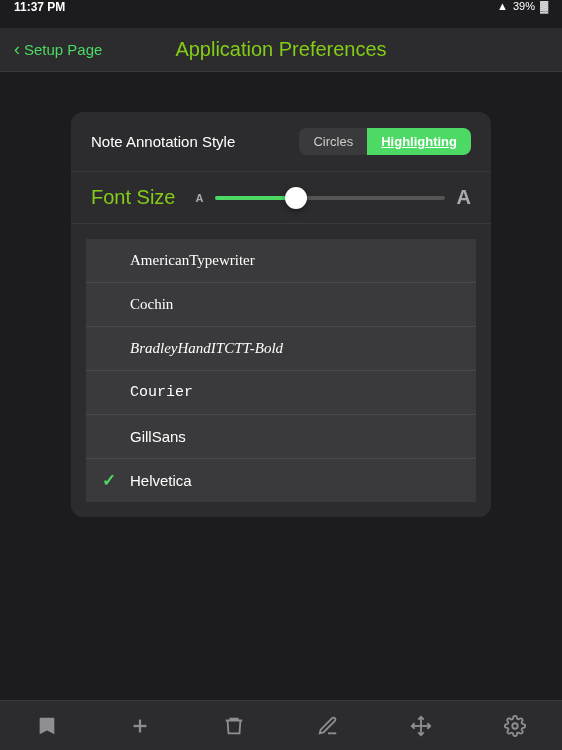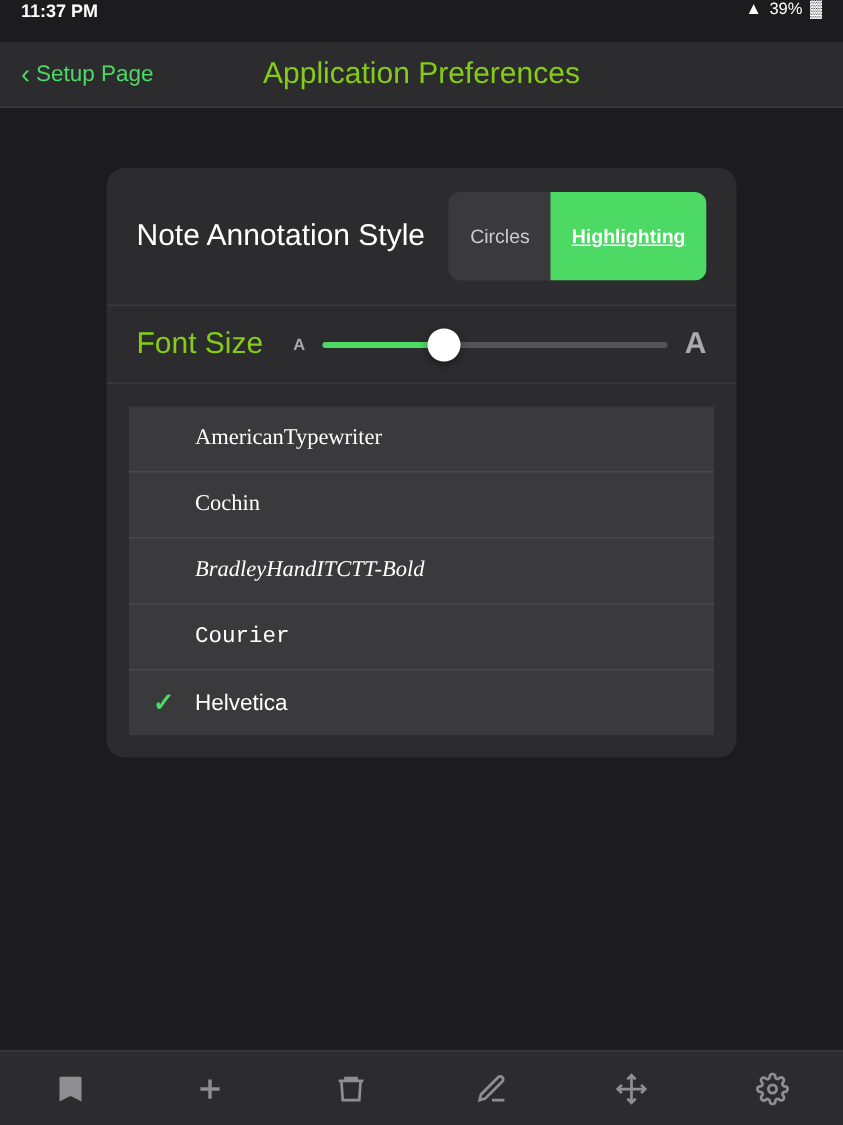--- a/index.html
+++ b/index.html
@@ -91,32 +91,32 @@
     
     .annotation-row {
       display: flex;
       align-items: center;
       justify-content: space-between;
       padding: 16px 20px;
       border-bottom: 1px solid #3a3a3c;
     }
     .annotation-label {
       color: #fff;
-      font-size: 20px;
+      font-size: 15px;
     }
     .annotation-buttons {
       display: flex;
       align-items: center;
       gap: 0;
       background: #3a3a3c;
       border-radius: 8px;
       overflow: hidden;
     }
     .ann-btn {
-      padding: 22px 14px;
+      padding: 6px 14px;
       font-size: 13px;
       border: none;
       cursor: pointer;
       font-family: inherit;
     }
     .ann-btn-inactive {
       background: #3a3a3c;
       color: #ccc;
     }
     .ann-btn-active {
@@ -300,20 +300,23 @@
       </div>
 
       <div class="font-item">
         <span class="font-item-name bradley-hand">BradleyHandITCTT-Bold</span>
       </div>
 
       <div class="font-item">
         <span class="font-item-name courier">Courier</span>
       </div>
 
+      <div class="font-item">
+        <span class="font-item-name gill-sans">GillSans</span>
+      </div>
 
       <div class="font-item">
         <span class="checkmark">✓</span>
         <span class="font-item-name helvetica">Helvetica</span>
       </div>
 
     </div>
   </div>
 </div>
 

